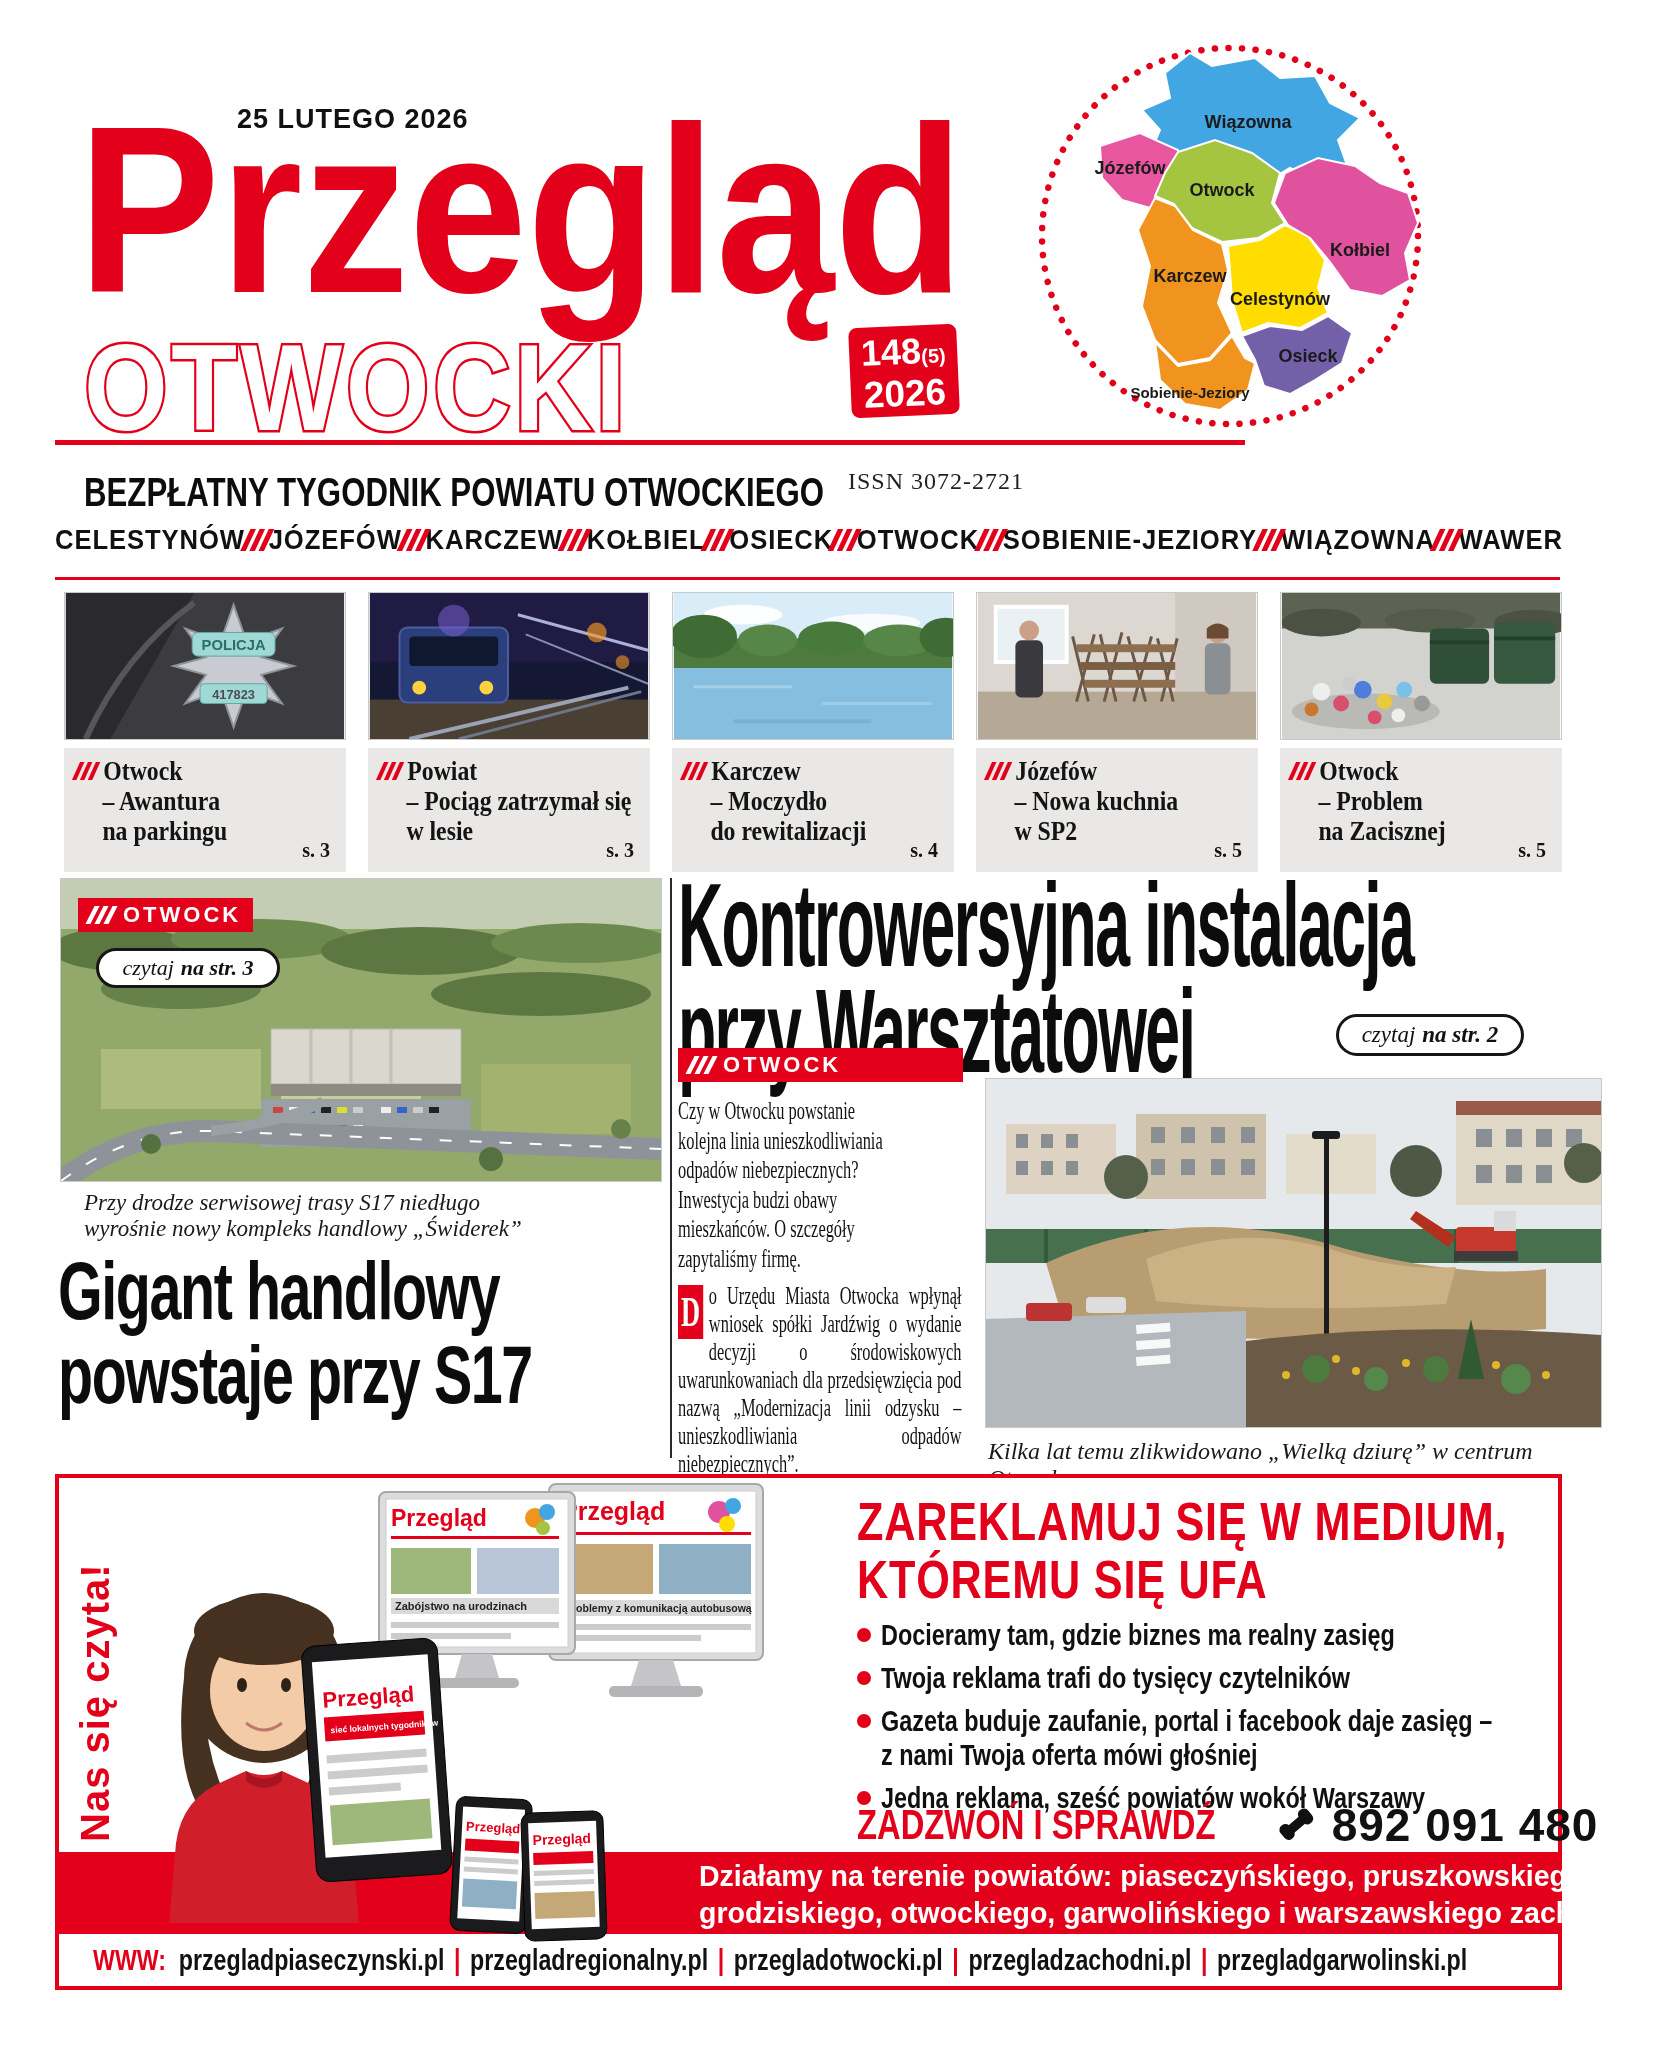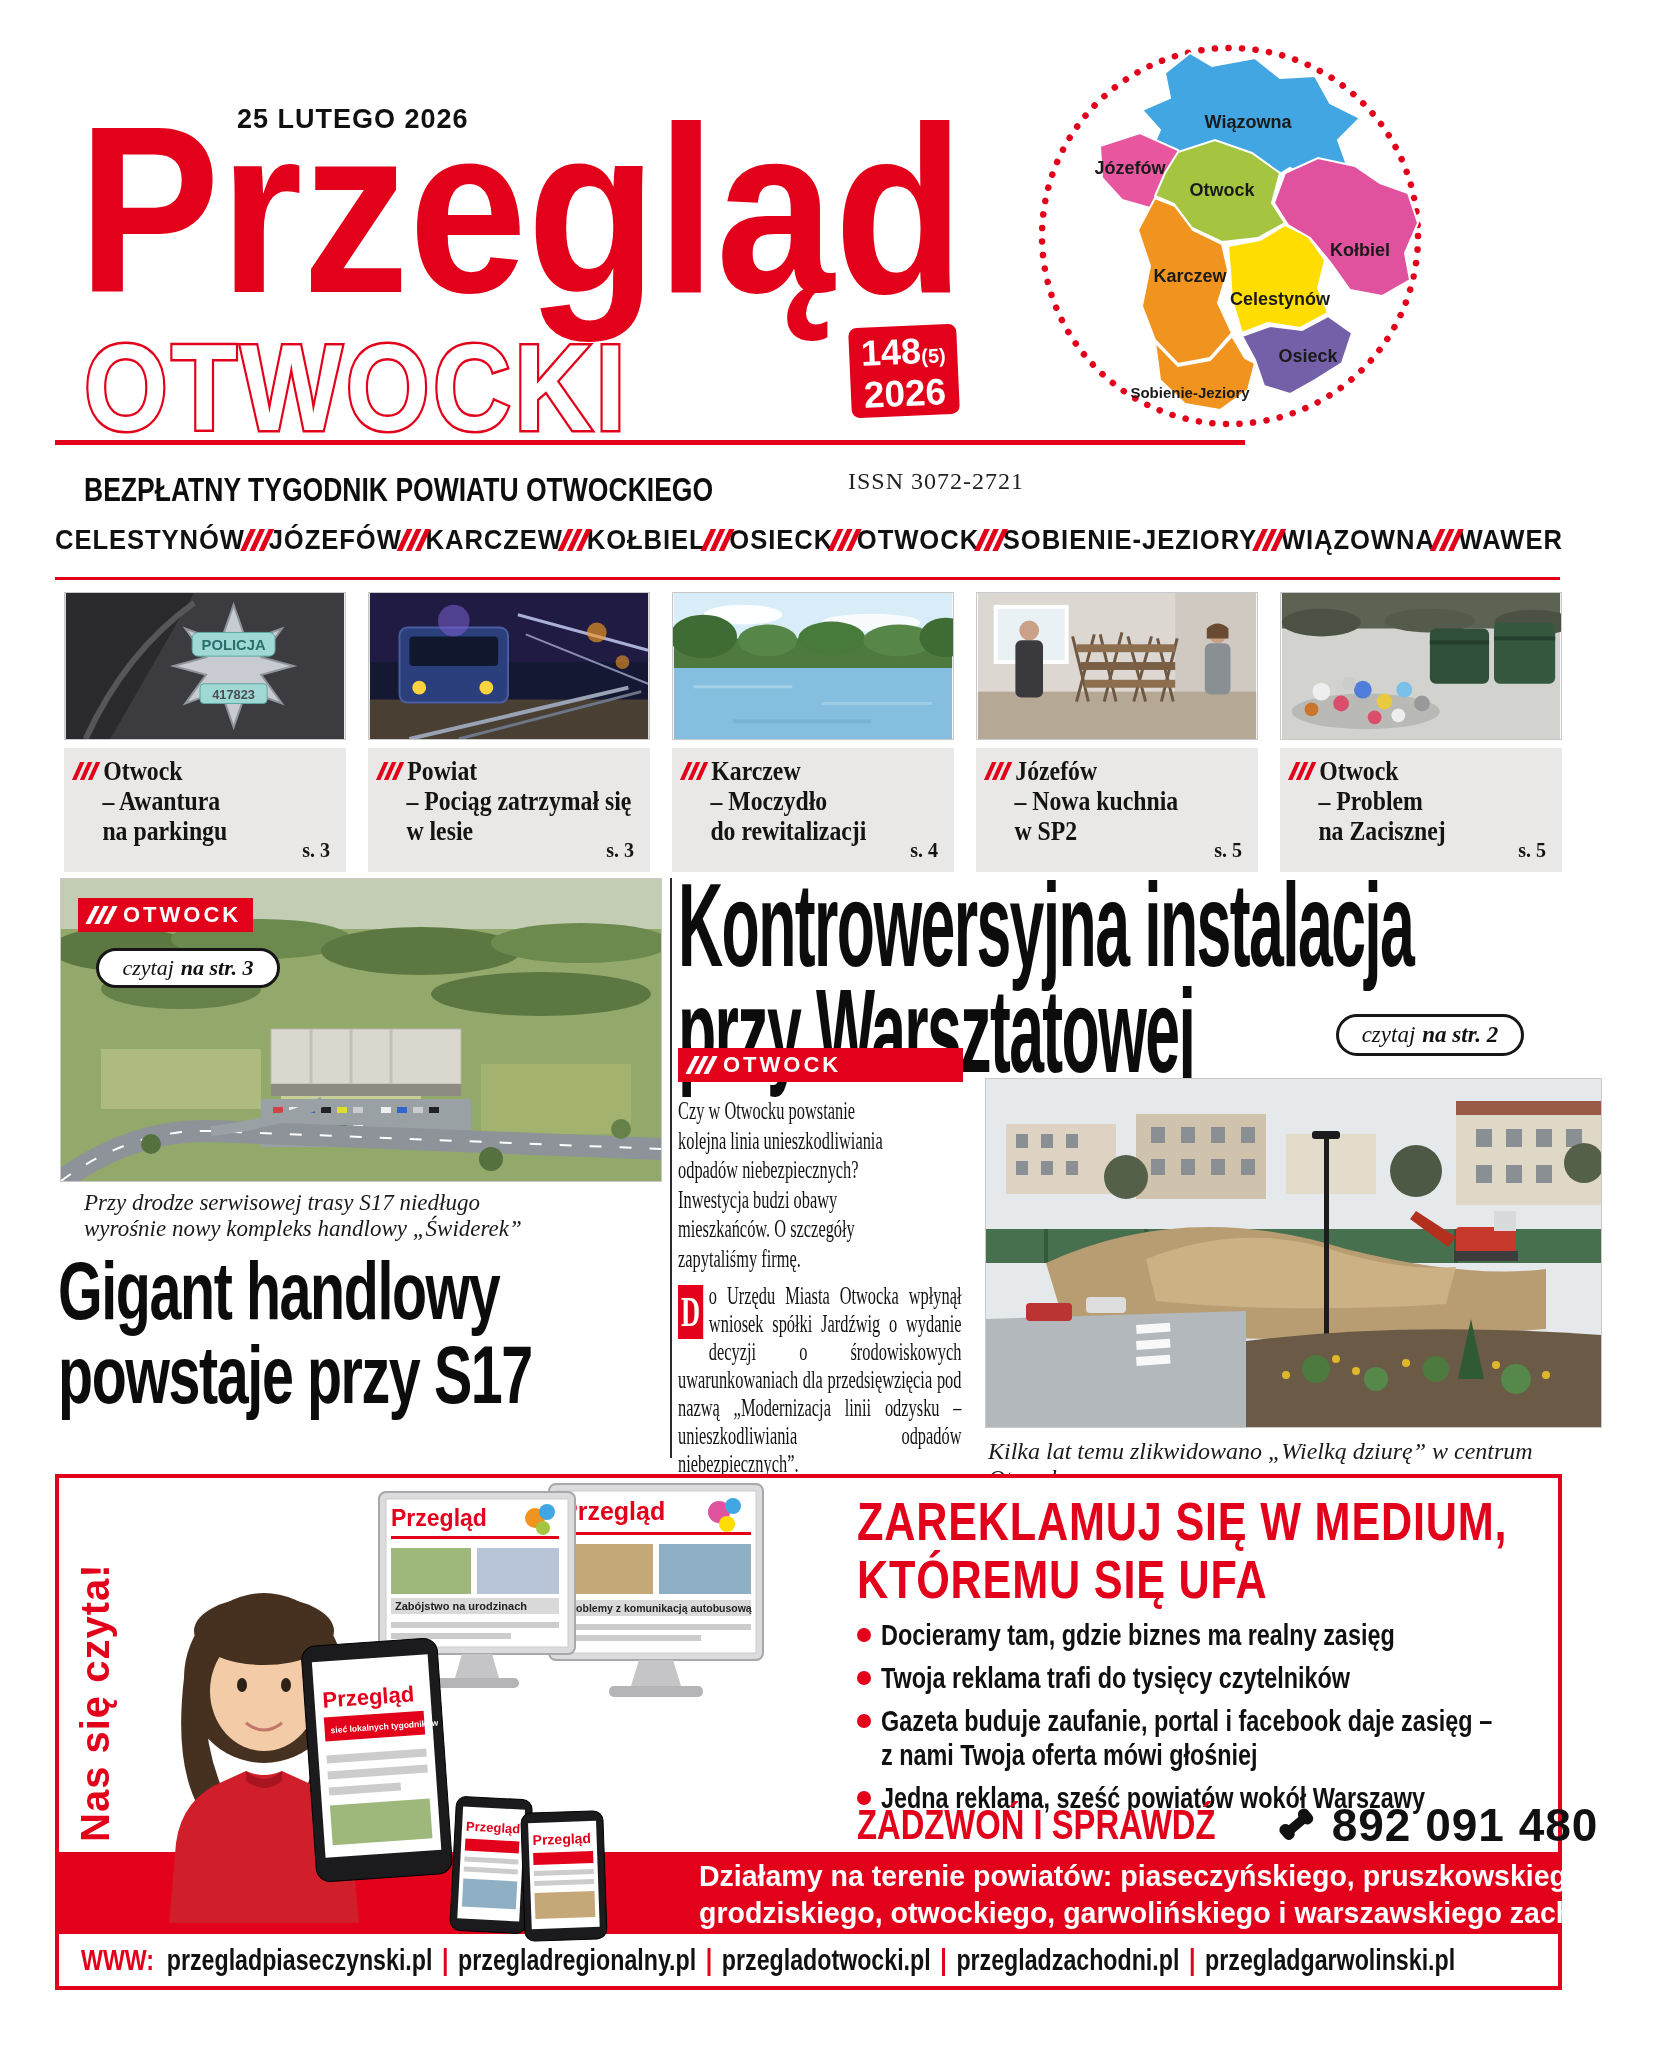--- a/index.html
+++ b/index.html
@@ -16,21 +16,21 @@
   .sl.white i{background:#fff;}
   
   .date{left:237px;top:104px;font-weight:700;font-size:27px;letter-spacing:1px;color:#111;}
   .logo{left:78px;top:40px;}
   .issue-badge{left:850px;top:326px;width:108px;height:90px;background:#e2001a;border-radius:8px;
     transform:rotate(-2.5deg);color:#fff;text-align:center;font-weight:700;padding-top:8px;}
   .issue-badge .n1{font-size:36px;line-height:36px;}
   .issue-badge .sup{font-size:20px;}
   .issue-badge .n2{font-size:37px;line-height:38px;}
   .redline{background:#e2001a;}
-  .tagline{left:84px;top:470px;font-weight:700;font-size:34px;color:#0d0d0d;white-space:nowrap;}
+  .tagline{left:84px;top:470px;font-weight:700;font-size:40px;color:#0d0d0d;white-space:nowrap;}
   .issn{left:848px;top:468px;font-family:"Liberation Serif",serif;font-size:24px;letter-spacing:1px;color:#222;}
   
   .nav{left:55px;top:524px;width:1640px;transform:scaleX(.915);transform-origin:left top;
        display:flex;justify-content:space-between;align-items:center;font-weight:700;font-size:28px;
        letter-spacing:1px;color:#111;white-space:nowrap;}
   .nav .it{cursor:pointer;}
   
   .tz{position:absolute;top:592px;width:282px;}
   .tz svg{display:block;border:1px solid #c9c9c9;}
   .tz-cap{margin-top:8px;height:124px;background:#e9e8e6;position:relative;padding:8px 0 0 12px;}
@@ -65,21 +65,21 @@
   .ad-bullets{left:798px;top:140px;}
   .ad-b{display:flex;margin-bottom:9px;}
   .ad-b .dot{width:14px;height:14px;border-radius:50%;background:#e2001a;margin:10px 10px 0 0;flex:none;}
   .ad-b .bt{width:800px;transform:scaleX(.78);transform-origin:left top;font-weight:700;font-size:30px;
         line-height:34px;color:#101010;}
   .ad-cta{left:798px;top:320px;display:flex;align-items:center;gap:14px;}
   .ad-cta .c1{font-weight:900;font-size:42px;color:#e2001a;transform:scaleX(.78);transform-origin:left center;white-space:nowrap;}
   .ad-cta .c2{font-weight:900;font-size:46px;color:#111;letter-spacing:1px;white-space:nowrap;margin-left:-60px;}
   .ad-band{left:0;right:0;top:374px;height:82px;background:#e2001a;color:#fff;padding:5px 0 0 640px;}
   .ad-band div{font-weight:700;font-size:30px;line-height:37px;transform:scaleX(.95);transform-origin:left top;white-space:nowrap;}
-  .ad-www{left:0;right:0;top:456px;bottom:0;background:#fff;display:flex;align-items:center;padding-left:22px;}
+  .ad-www{left:0;right:0;top:456px;bottom:0;background:#fff;display:flex;align-items:center;padding-left:34px;}
   .ad-www .in{white-space:nowrap;transform:scaleX(.8);transform-origin:left center;font-weight:700;font-size:29px;color:#111;}
   .ad-www .w{color:#e2001a;margin-right:16px;}
   .ad-www .sep{color:#e2001a;margin:0 12px;}
   svg text{font-family:"Liberation Sans",sans-serif;}
   .mapsvg text{font-weight:700;fill:#1a1a1a;}
 </style>
 </head>
 <body>
 
 <div class="page" data-name="newspaper-front-page">

